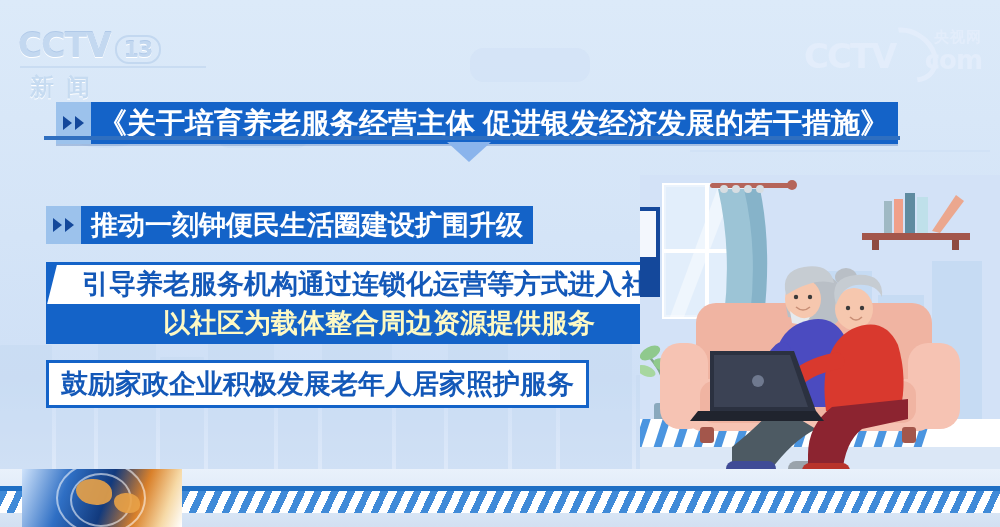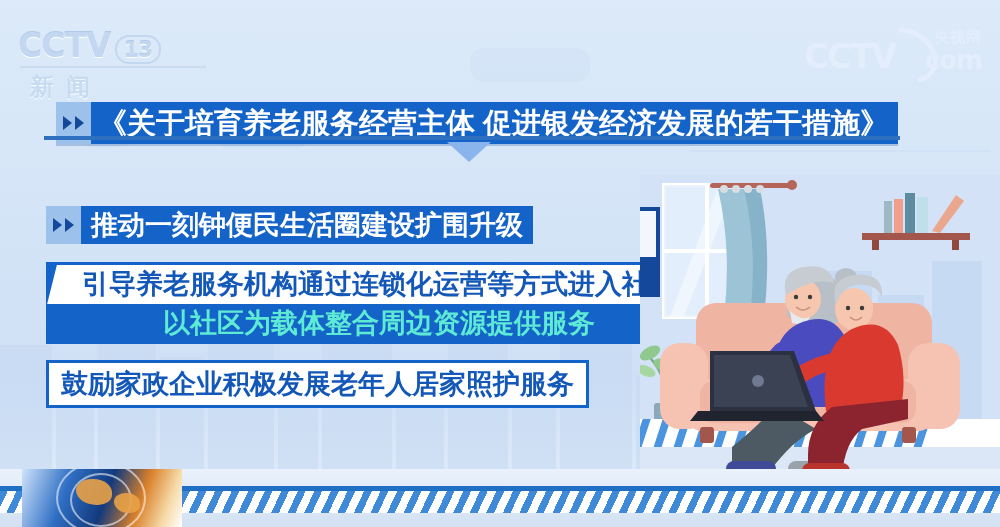--- a/index.html
+++ b/index.html
@@ -62,21 +62,21 @@
      background:#1463c8;}
   .line-bar .txt{color:#fff;font-size:27px;font-weight:bold;line-height:38px;padding:0 10px;white-space:nowrap;}
 
   .block2{position:absolute;left:46px;top:262px;width:666px;height:82px;background:#1463c8;}
   .block2 .row1{position:absolute;left:0;top:3px;height:39px;width:100%;}
   .block2 .row1 .slab{position:absolute;left:6px;top:0;right:4px;height:39px;background:#ffffff;
      transform:skewX(-14deg);}
   .block2 .row1 .t{position:absolute;left:0;top:0;width:100%;height:39px;line-height:39px;
      text-align:center;color:#1358b8;font-size:27px;font-weight:bold;white-space:nowrap;}
   .block2 .row2{position:absolute;left:0;top:43px;width:100%;height:37px;line-height:37px;
-     text-align:center;color:#5eead4;font-size:27px;font-weight:bold;white-space:nowrap;}
+     text-align:center;color:#fef9c3;font-size:27px;font-weight:bold;white-space:nowrap;}
 
   .pill{position:absolute;left:46px;top:360px;height:42px;display:flex;align-items:center;
      background:#ffffff;border:3px solid #1463c8;border-radius:0;padding:0 12px;}
   .pill .txt{color:#1358b8;font-size:27px;font-weight:bold;white-space:nowrap;line-height:36px;}
 
   
   .illus{position:absolute;right:0;bottom:52px;width:360px;height:300px;}
 
   
   .botbar{position:absolute;left:0;bottom:0;width:100%;height:58px;

